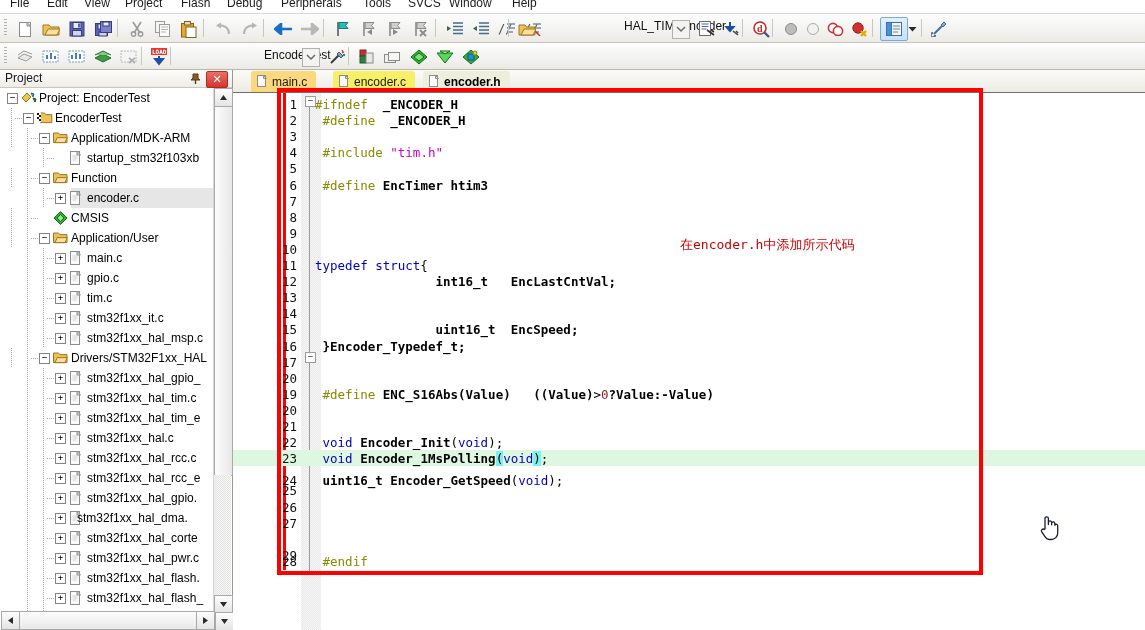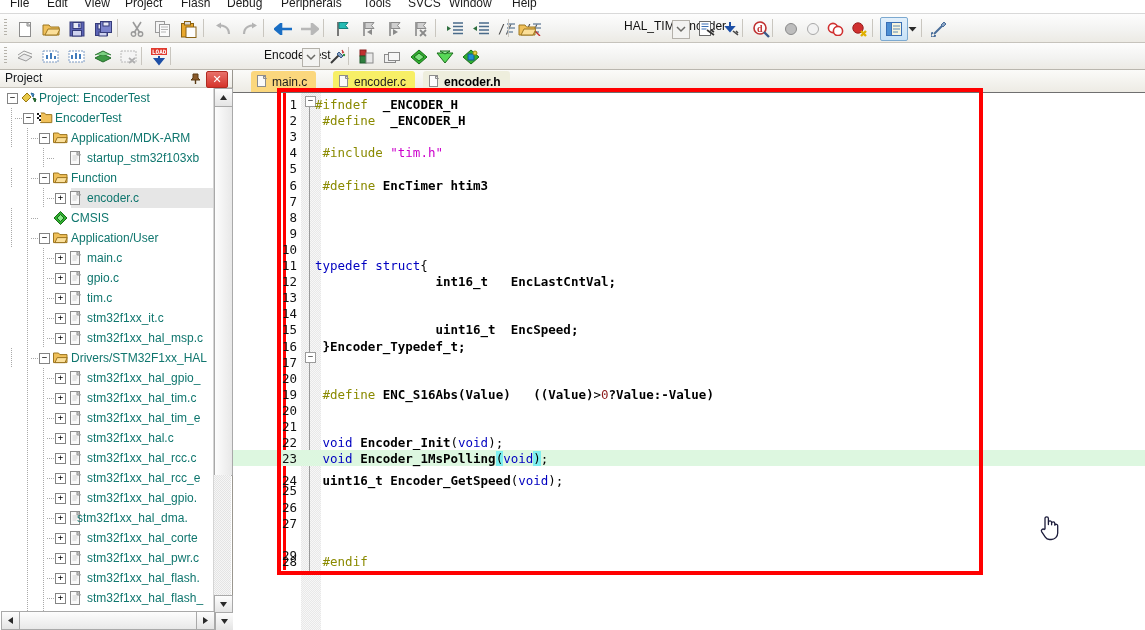--- a/index.html
+++ b/index.html
@@ -85,21 +85,21 @@
     color:#fff;font-size:11px;font-weight:bold;line-height:1;
   }
   .tree{
     position:absolute;left:1px;top:18px;width:212px;height:523px;
     overflow:hidden;background:#fff;
   }
   .trow{
     position:relative;height:20px;white-space:nowrap;font-size:12px;color:#000;
   }
   .trow .lbl{
-    position:absolute;top:3px;font-size:12px;color:#0f766e;white-space:nowrap;
+    position:absolute;top:3px;font-size:12px;color:#000000;white-space:nowrap;
   }
   .trow.hl .hlbg{
     position:absolute;top:0;height:20px;background:#e6e6e6;
   }
   .exp{
     position:absolute;top:5px;width:9px;height:9px;
     border:1px solid #848484;background:#fff;
     font-size:9px;line-height:7px;text-align:center;color:#000;
     font-family:"DejaVu Sans Mono",monospace;
   }
@@ -1052,20 +1052,21 @@
             <div class="cl cur" style="top:357.20000000000005px;"><span class="lnum">23</span><span class="ctext"><span class="k-plain"> </span><span class="k-kw">void</span><span class="k-plain"> </span><span class="k-id">Encoder_1MsPolling</span><span class="k-brkt2">(</span><span class="k-kw">void</span><span class="k-brkt2">)</span><span class="k-plain">;</span></span></div>
             <div class="cl" style="top:371px;margin-top:8px;"><span class="lnum">24</span><span class="ctext"><span class="k-plain"> </span><span class="k-id">uint16_t Encoder_GetSpeed</span><span class="k-plain">(</span><span class="k-kw">void</span><span class="k-plain">);</span></span></div>
             <div class="cl" style="top:389.40000000000003px;"><span class="lnum">25</span><span class="ctext"></span></div>
             <div class="cl" style="top:405.50000000000006px;"><span class="lnum">26</span><span class="ctext"></span></div>
             <div class="cl" style="top:421.6px;"><span class="lnum">27</span><span class="ctext"></span></div>
             <div class="cl" style="top:460px;"><span class="lnum">28</span><span class="ctext"><span class="k-plain"> </span><span class="k-pp">#endif</span></span></div>
             <div class="cl" style="top:453.80000000000007px;"><span class="lnum">29</span><span class="ctext"></span></div>
           </div>
       </div>
 
+      <div class="annot" style="left:447px;top:143px;">在encoder.h中添加所示代码</div>
     </div>
   </div>
 
   <div class="redbox" style="left:277px;top:88px;width:706px;height:487px;"></div>
 
   <div class="cursor" style="left:1038px;top:512px;">
     <svg width="24" height="30" viewBox="0 0 24 30">
       <path d="M7 17 L7 6.5 a1.7 1.7 0 0 1 3.4 0 L10.4 12.5 L10.4 10.5 a1.6 1.6 0 0 1 3.2 0 L13.6 12.8 L13.6 11.4 a1.6 1.6 0 0 1 3.2 0 L16.8 13.2 a1.5 1.5 0 0 1 2.9 0.6 L19.7 21 a6.5 6.5 0 0 1 -6.5 6.5 L11.5 27.5 a5 5 0 0 1 -4.2 -2.3 L3.6 19.6 a1.7 1.7 0 0 1 2.6 -2.1 Z" fill="#ffffff" stroke="#1b1b3a" stroke-width="1.3" stroke-linejoin="round"></path>
     </svg>
   </div>

